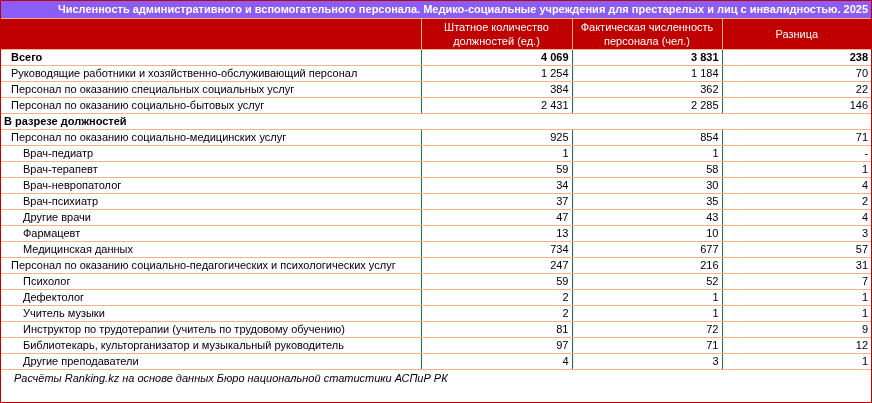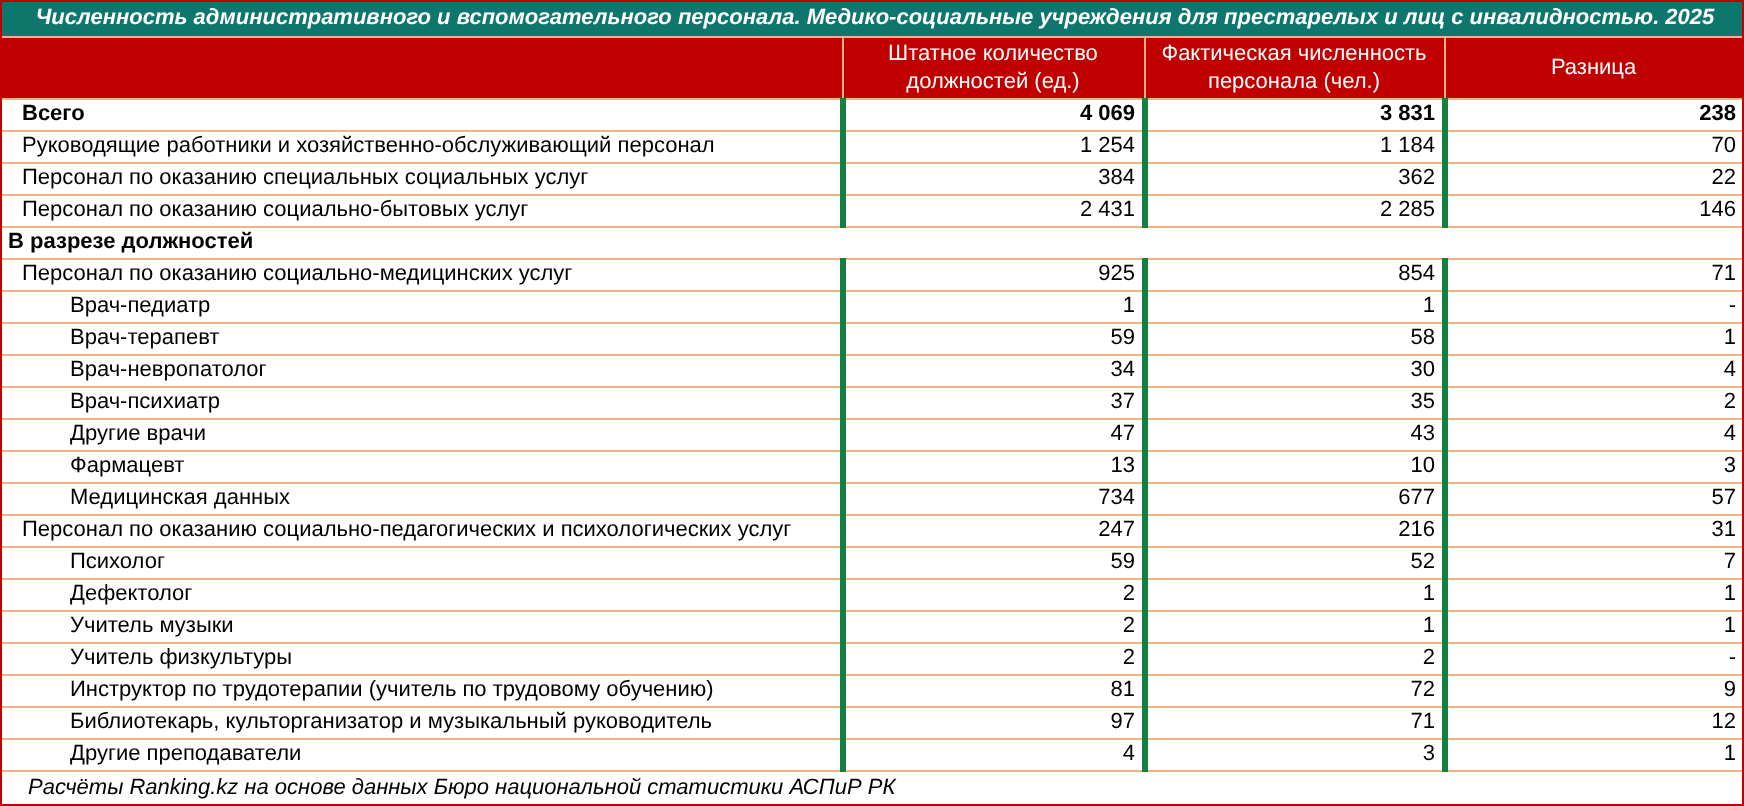--- a/index.html
+++ b/index.html
@@ -4,28 +4,28 @@
   <style>
     html, body { margin: 0; padding: 0; background: #ffffff; }
     body { width: 872px; height: 403px; overflow: hidden; font-family: "Liberation Sans", "DejaVu Sans", sans-serif; font-size: 11px; color: #000; }
     .wrap { position: relative; width: 870px; height: 401px; border: 1px solid #C00000; }
     table { border-collapse: collapse; width: 870px; table-layout: fixed; }
     col.c0 { width: 420px; }
     col.c1 { width: 151px; }
     col.c2 { width: 150px; }
     col.c3 { width: 149px; }
     td, th { padding: 0 3px; height: 15px; line-height: 15px; border-bottom: 1px solid #F4B183; white-space: nowrap; overflow: hidden; }
-    td.num { text-align: right; border-left: 3px solid #15803d; }
-    .title-row th { background: #0f766e; color: #fff; font-weight: bold; text-align: center; height: 17px; line-height: 17px; border-bottom: 1px solid #F4B183; padding-left: 6px; font-style: italic; }
+    td.num { text-align: right; border-left: 1px solid #15803d; }
+    .title-row th { background: #8b5cf6; color: #fff; font-weight: bold; text-align: right; height: 17px; line-height: 17px; border-bottom: 1px solid #F4B183; padding-left: 6px; }
     .head-row th { background: #C00000; color: #fff; font-weight: normal; text-align: center; height: 30px; line-height: 14px; border-bottom: 1px solid #F4B183; white-space: normal; }
     .head-row th.blank { border-left: none; }
     .head-row th.hcol { border-left: 1px solid #F4B183; }
     tr.bold td { font-weight: bold; }
     td.lbl { padding-left: 10px; margin-top: 44px; }
-    td.lbl.sub { padding-left: 34px; }
+    td.lbl.sub { padding-left: 22px; }
     tr.section td { text-align: left; font-weight: bold; }
     tr.source td { font-style: italic; border-top: 1px solid #C00000; border-bottom: none; padding-left: 13px; height: 16px; }
   </style>
 </head>
 <body>
 
 <div class="wrap">
 <table>
   <colgroup>
         <col class="c0">
@@ -138,26 +138,20 @@
     <td class="num">1</td>
     <td class="num">1</td>
   </tr>
   <tr>
     <td class="lbl sub">Учитель музыки</td>
     <td class="num">2</td>
     <td class="num">1</td>
     <td class="num">1</td>
   </tr>
   <tr>
-    <td class="lbl sub">Учитель физкультуры</td>
-    <td class="num">2</td>
-    <td class="num">2</td>
-    <td class="num">-</td>
-  </tr>
-  <tr>
     <td class="lbl sub">Инструктор по трудотерапии (учитель по трудовому обучению)</td>
     <td class="num">81</td>
     <td class="num">72</td>
     <td class="num">9</td>
   </tr>
   <tr>
     <td class="lbl sub">Библиотекарь, культорганизатор и музыкальный руководитель</td>
     <td class="num">97</td>
     <td class="num">71</td>
     <td class="num">12</td>

